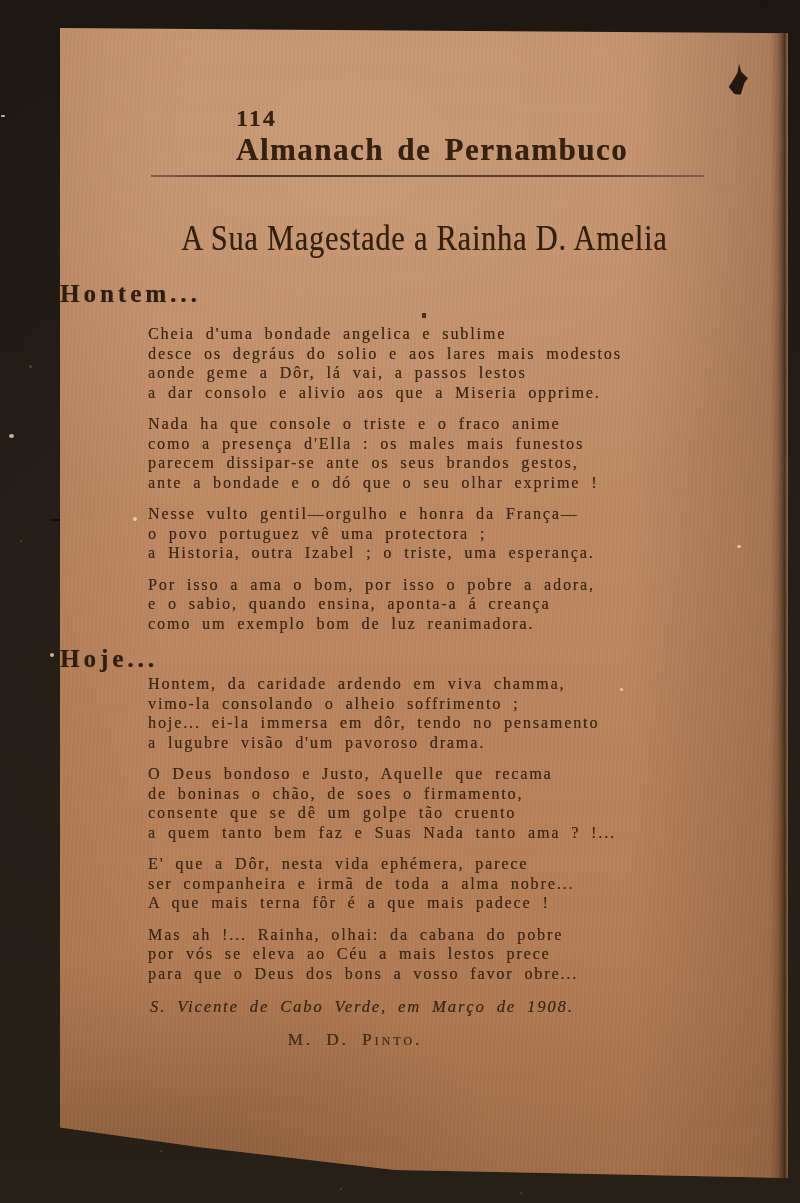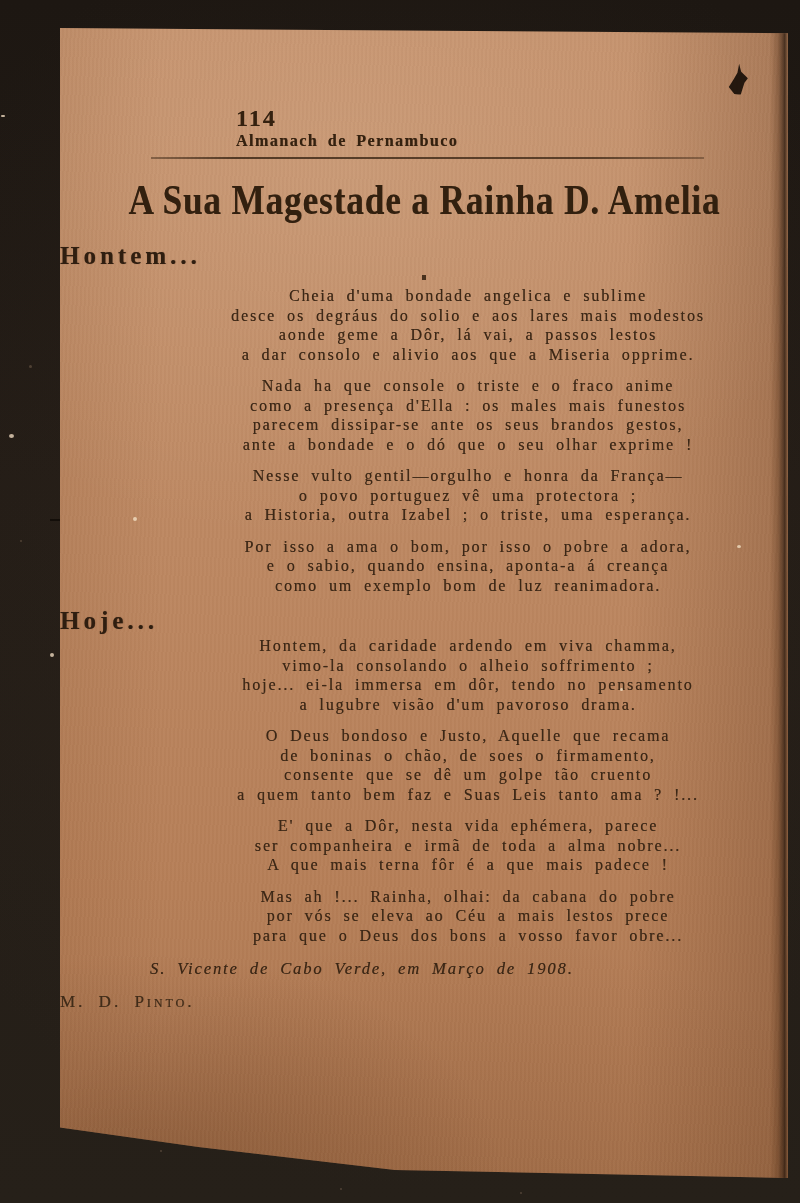--- a/index.html
+++ b/index.html
@@ -52,65 +52,65 @@
   }
 
   .header-row{
     margin:77px 0 0 92px;
     display:flex;align-items:baseline;
     font-weight:bold;color:#34210f;
     text-shadow:0.3px 0.3px 0.6px rgba(46,28,14,0.55);
     flex-direction:column;
   }
   .page-number{font-size:24px;letter-spacing:2px;}
-  .book-title{font-size:16px;letter-spacing:1.5px;word-spacing:4px;margin-left:84px;}
+  .book-title{font-size:31px;letter-spacing:1.5px;word-spacing:4px;margin-left:84px;}
   .header-rule{
     margin:7px 0 0 91px;width:553px;height:2px;
     background:linear-gradient(to right,
       rgba(55,35,18,0.45), rgba(55,35,18,0.8) 15%,
       rgba(55,35,18,0.75) 80%, rgba(55,35,18,0.4));
   }
 
   h1.poem-title{
-    margin:22px 0 0 0;text-align:center;
-    font-size:42px;font-weight:bold;line-height:38px;
+    margin:42px 0 0 0;text-align:center;
+    font-size:36px;font-weight:normal;line-height:38px;
     color:#32200f;letter-spacing:1px;
     text-shadow:0.4px 0.4px 0.7px rgba(40,24,10,0.5);
   }
   h1.poem-title .squeeze{display:inline-block;transform:scaleX(0.84);transform-origin:center;}
 
   h2.section-heading{
     margin:22px 0 0 0;text-align:left;
     font-size:25px;font-weight:bold;line-height:30px;
     color:#2f1e10;letter-spacing:4px;
     text-shadow:0.4px 0.4px 0.7px rgba(40,24,10,0.5);
   }
   h2.hoje{margin-top:11px;}
   .separator-dot{
     width:4px;height:5px;margin:4px auto 0 auto;
     background:#33200f;opacity:0.85;
   }
 
   .stanzas{margin:6px 0 0 0;}
   .stanzas.second{margin-top:0;}
-  .stanza{margin:0 0 0 88px;text-align:center;}
+  .stanza{margin:0 0 0 88px;}
   .stanza + .stanza{margin-top:12px;}
   .poem-line{
     font-size:16px;line-height:19.5px;
     letter-spacing:1.9px;word-spacing:5px;
     color:#3b2716;white-space:nowrap;
     text-shadow:0.3px 0.3px 0.5px rgba(52,32,16,0.55);
   }
   .dateline{
     margin:14px 0 0 90px;
     font-size:16.5px;letter-spacing:1.9px;word-spacing:5px;
     color:#3a2615;text-shadow:0.3px 0.3px 0.5px rgba(52,32,16,0.55);font-style:italic;
   }
   .signature{
-    margin:13px 138px 0 0;text-align:left;
+    margin:13px 138px 0 0;text-align:center;
     font-size:17px;font-variant:small-caps;
     letter-spacing:3px;word-spacing:6px;
     color:#402c19;text-shadow:0.3px 0.3px 0.5px rgba(52,32,16,0.5);
   }
 </style>
 </head>
 <body>
 
 <div class="surround"></div>
 
@@ -169,21 +169,21 @@
         <div class="stanza">
           <div class="poem-line">Hontem, da caridade ardendo em viva chamma,</div>
           <div class="poem-line">vimo-la consolando o alheio soffrimento ;</div>
           <div class="poem-line">hoje... ei-la immersa em dôr, tendo no pensamento</div>
           <div class="poem-line">a lugubre visão d'um pavoroso drama.</div>
         </div>
         <div class="stanza">
           <div class="poem-line">O Deus bondoso e Justo, Aquelle que recama</div>
           <div class="poem-line">de boninas o chão, de soes o firmamento,</div>
           <div class="poem-line">consente que se dê um golpe tão cruento</div>
-          <div class="poem-line">a quem tanto bem faz e Suas Leis tanto ama ? !...</div>
+          <div class="poem-line">a quem tanto bem faz e Suas Nada tanto ama ? !...</div>
         </div>
         <div class="stanza">
           <div class="poem-line">E' que a Dôr, nesta vida ephémera, parece</div>
           <div class="poem-line">ser companheira e irmã de toda a alma nobre...</div>
           <div class="poem-line">A que mais terna fôr é a que mais padece !</div>
         </div>
         <div class="stanza">
           <div class="poem-line">Mas ah !... Rainha, olhai: da cabana do pobre</div>
           <div class="poem-line">por vós se eleva ao Céu a mais lestos prece</div>
           <div class="poem-line">para que o Deus dos bons a vosso favor obre...</div>

